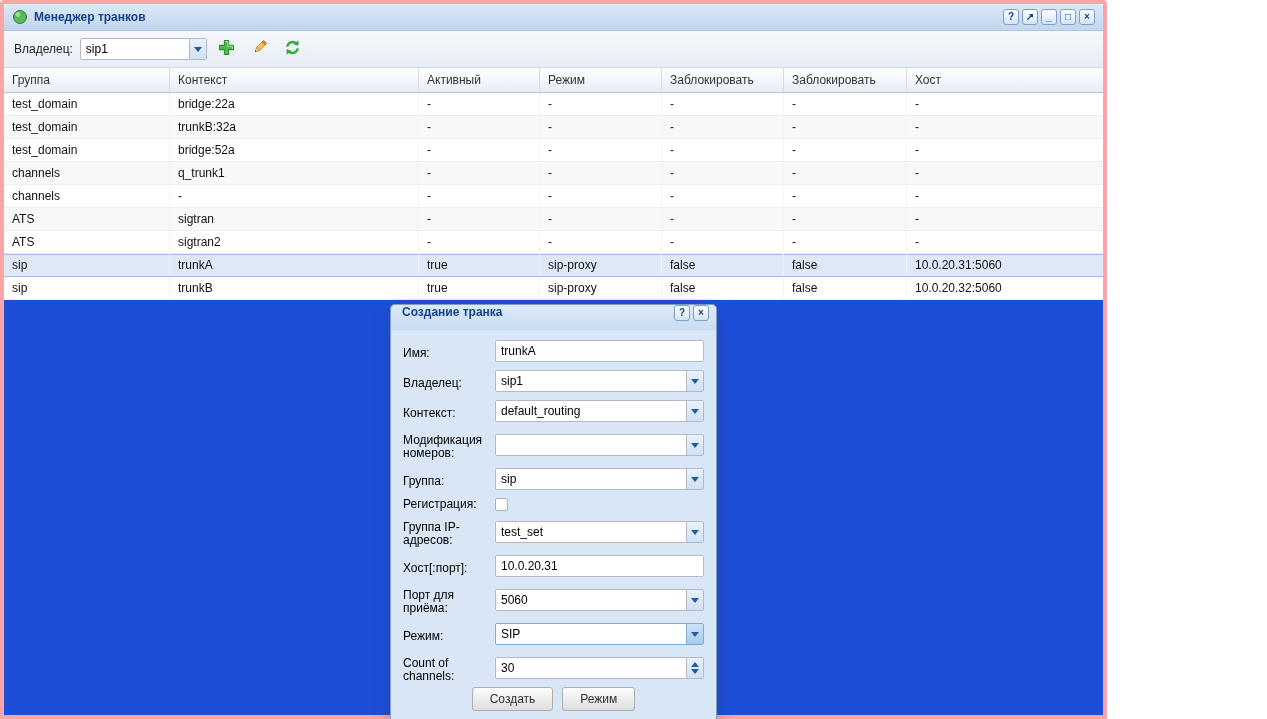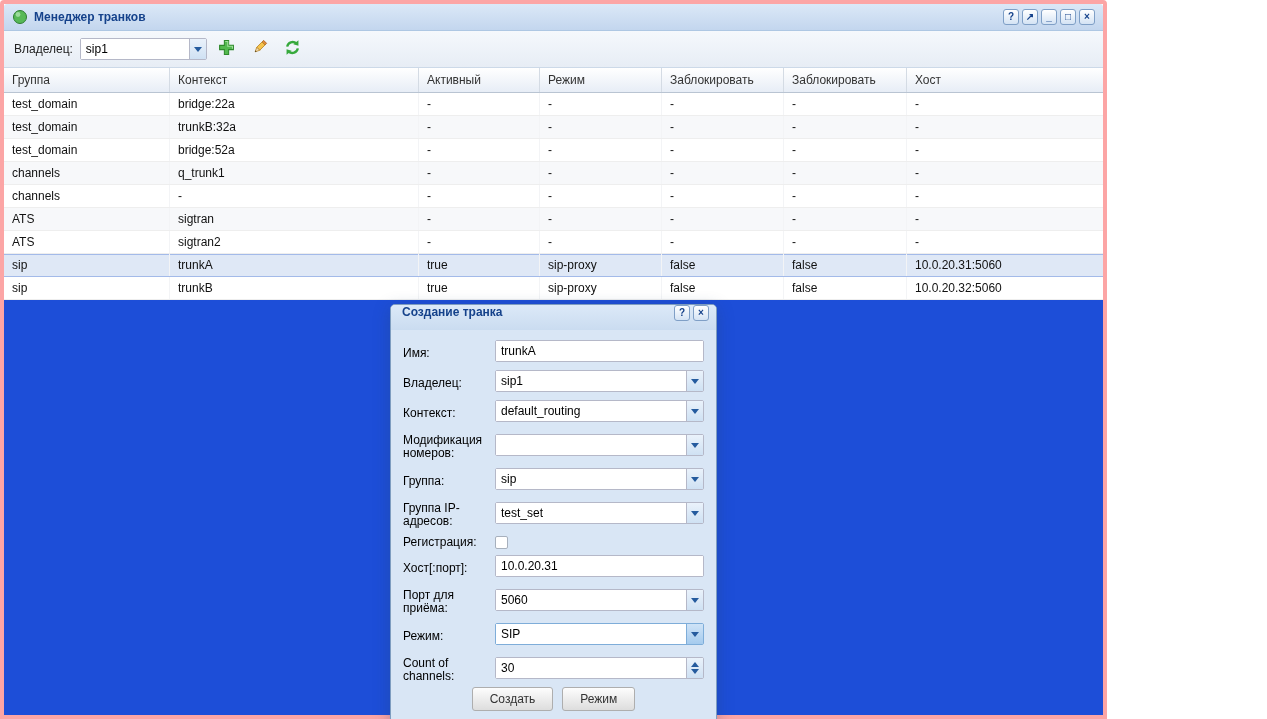--- a/index.html
+++ b/index.html
@@ -312,35 +312,35 @@
           <label class="flabel">Группа:</label>
           <div class="fctl">
             <div class="field">
               <input value="sip" style="">
               <span class="trigger">
                 <i class="arr"></i>
               </span>
             </div>
           </div>
         </div>
-        <div class="frow">
-          <label class="flabel">Группа IP-адресов:</label>
-          <div class="fctl">
-            <div class="field">
-              <input value="test_set" style="">
-              <span class="trigger">
-                <i class="arr"></i>
-              </span>
-            </div>
-          </div>
-        </div>
         <div class="frow crow">
           <label class="flabel">Регистрация:</label>
           <div class="fctl">
             <span class="checkbox"></span>
+          </div>
+        </div>
+        <div class="frow">
+          <label class="flabel">Группа IP-адресов:</label>
+          <div class="fctl">
+            <div class="field">
+              <input value="test_set" style="">
+              <span class="trigger">
+                <i class="arr"></i>
+              </span>
+            </div>
           </div>
         </div>
         <div class="frow">
           <label class="flabel">Хост[:порт]:</label>
           <div class="fctl">
             <div class="field">
               <input value="10.0.20.31" style="">
             </div>
           </div>
         </div>

